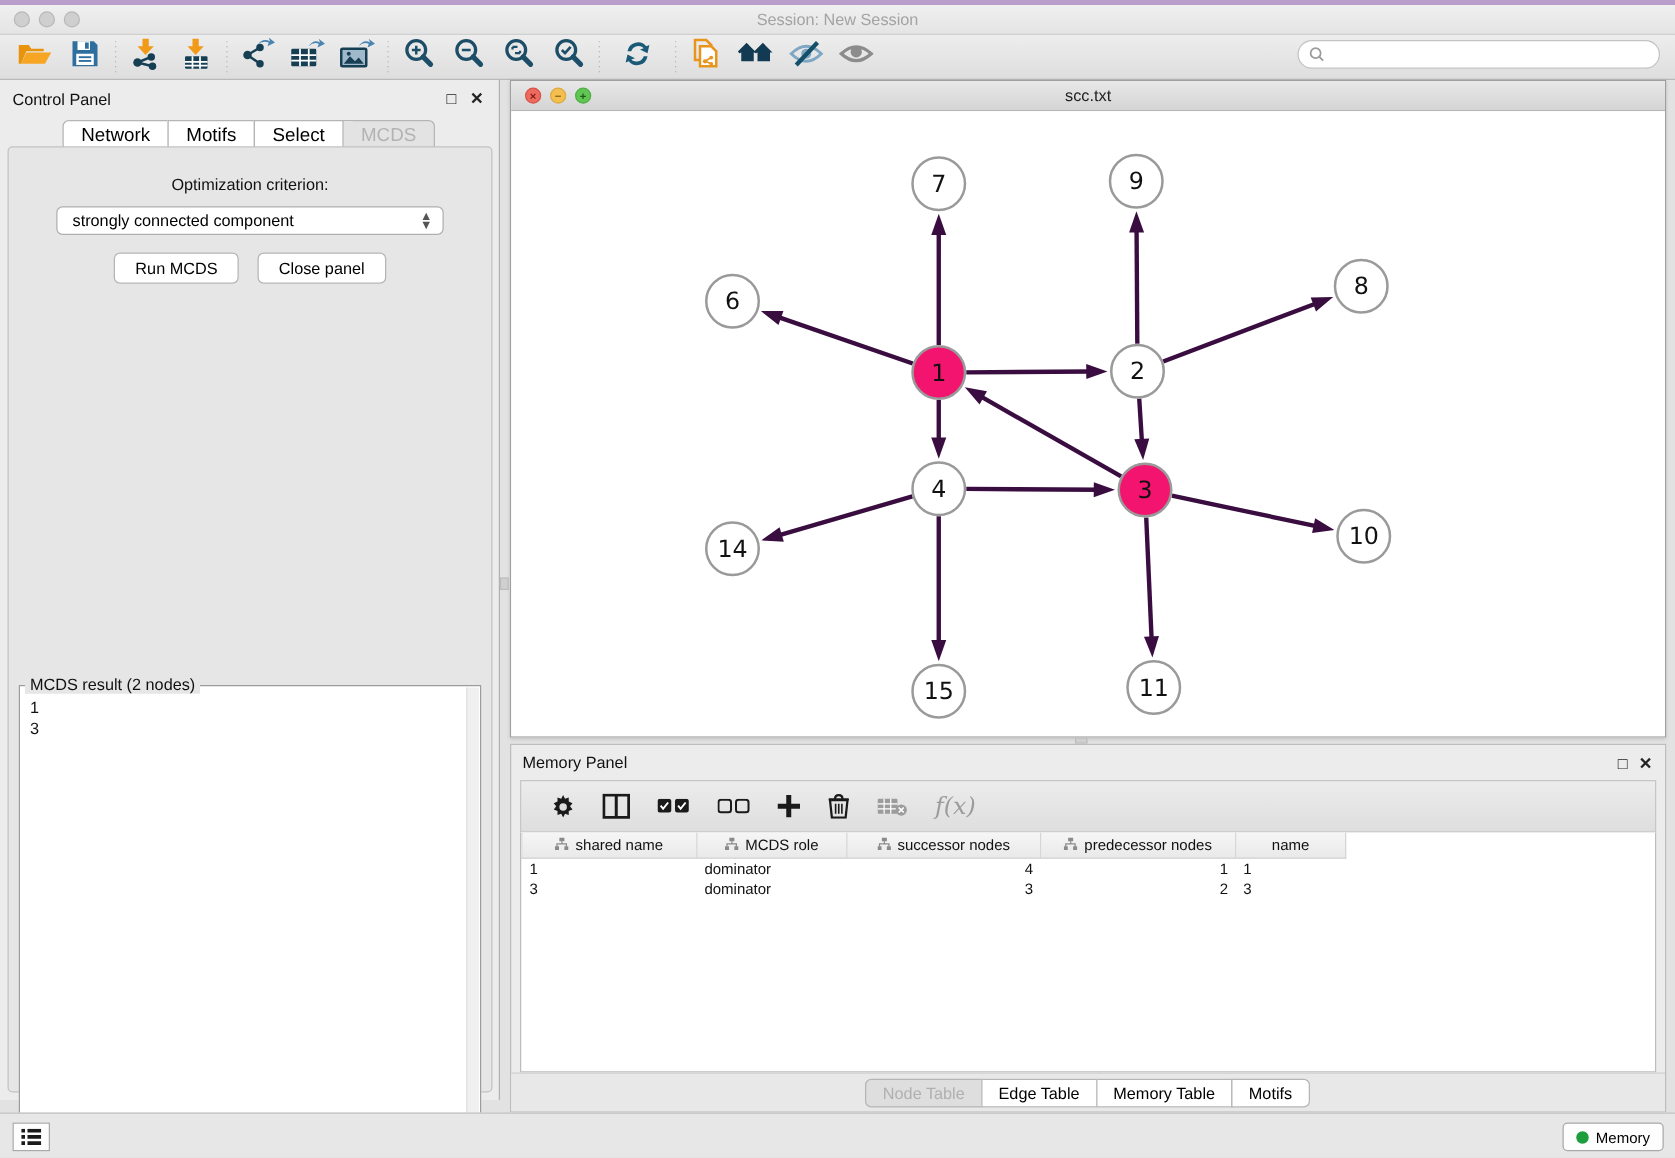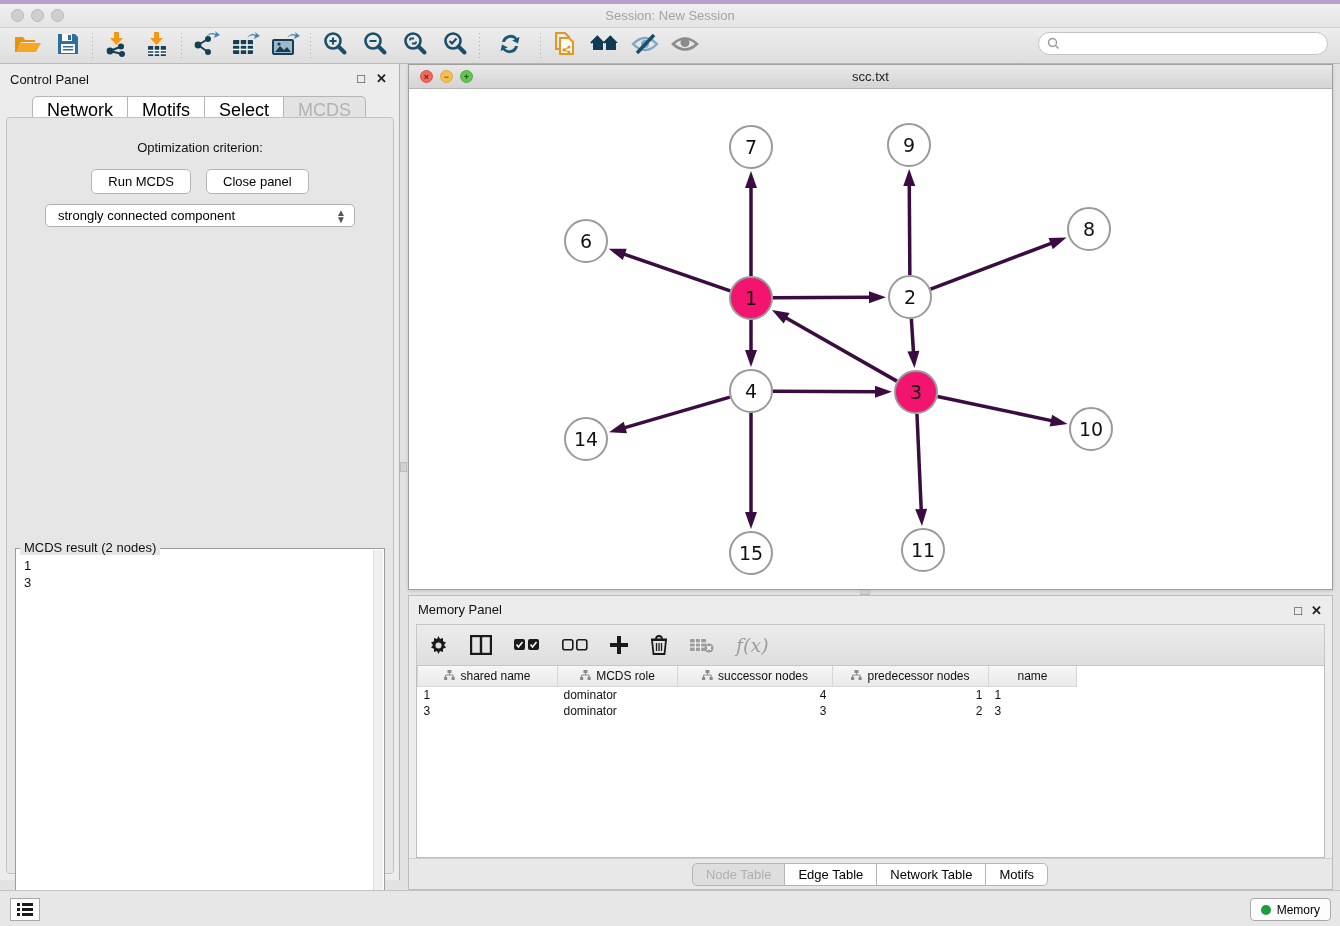--- a/index.html
+++ b/index.html
@@ -28,21 +28,21 @@
     display:flex; align-items:center; padding:0 8px; }
   #search-wrap svg { margin-right:5px; }
 
   
   #control-panel { position:absolute; top:64px; left:0; width:400px; height:816px;
     background:#ececec; border-right:1px solid #b2b2b2; }
   #cp-header { position:relative; height:30px; }
   #cp-title { position:absolute; left:10px; top:8px; font-size:13px; color:#111; }
   .panel-ctl { position:absolute; top:7px; font-size:13px; color:#222; cursor:default; }
   #cp-tabs { position:absolute; top:32px; left:0; width:100%; display:flex; justify-content:center; }
-  .cp-tab { font-size:18px; padding:3px 14px; border:1px solid #b5b5b5; background:#fff;
+  .cp-tab { font-size:15px; padding:3px 14px; border:1px solid #b5b5b5; background:#fff;
     margin-left:-1px; color:#000; }
   .cp-tab:first-child { border-top-left-radius:5px; border-bottom-left-radius:5px; }
   .cp-tab:last-child { border-top-right-radius:5px; border-bottom-right-radius:5px;text-align:right; }
   .cp-tab.active { background:#e3e3e3; color:#b3b3b3; border-bottom-color:#e3e3e3; }
   #cp-body { position:absolute; top:53px; left:6px; width:388px; height:757px;
     background:#e6e6e6; border:1px solid #c2c2c2; border-radius:4px; }
   #opt-label { margin-top:22px; text-align:center; font-size:13px; color:#111; }
   #opt-select { margin:10px auto 0; width:310px; height:23px; background:#fff;
     border:1px solid #b0b0b0; border-radius:5px; display:flex; align-items:center;
     padding:0 8px 0 12px; font-size:13px; }
@@ -74,21 +74,21 @@
   .tl-green { background:#61c554; border:1px solid #4fae45; color:#1d5c14; }
   #net-canvas { position:relative; width:923px; height:500px; background:#fff; }
 
   
   #table-panel { position:absolute; left:408px; top:595px; width:925px; height:295px;
     background:#ececec; border:1px solid #bdbdbd; }
   #tp-header { position:relative; height:26px; }
   #tp-title { position:absolute; left:9px; top:6px; font-size:13px; color:#111; }
   #tp-toolbar { position:absolute; top:28px; left:7px; width:909px; height:42px;
     background:linear-gradient(#ececec,#dedede); border:1px solid #c6c6c6;
-    display:flex; align-items:center; padding-left:12px; gap:22px; }
+    display:flex; align-items:center; padding-left:24px; gap:22px; }
   .tp-icon { font-size:20px; color:#1a1a1a; display:flex; align-items:center; }
   .tp-icon.disabled { color:#9c9c9c; }
   #fx-label { font-size:19px; color:#9c9c9c; font-style:italic; font-family:"DejaVu Serif", serif; }
   #tp-tablebox { position:absolute; top:70px; left:7px; width:909px; height:192px;
     background:#fff; border:1px solid #bdbdbd; border-top:none; overflow:hidden; }
   #tp-grid { border-collapse:collapse; font-size:12px; }
   #tp-grid th { background:linear-gradient(#f6f6f6,#e9e9e9); border:1px solid #d6d6d6;
     border-top:none; font-weight:normal; color:#111; height:20px; padding:0 4px;
     text-align:center; white-space:nowrap; }
   #tp-grid td { padding:1px 6px; height:16px; color:#111; white-space:nowrap; }
@@ -310,28 +310,28 @@
       <span class="panel-ctl" style="right:12px;font-weight:bold">✕</span>
     </div>
     <div id="cp-tabs">
         <div class="cp-tab">Network</div>
         <div class="cp-tab">Motifs</div>
         <div class="cp-tab">Select</div>
         <div class="cp-tab active">MCDS</div>
       </div>
     <div id="cp-body">
       <div id="opt-label">Optimization criterion:</div>
-      <div id="cp-buttons">
-        <button class="aqua-btn">Run MCDS</button>
-        <button class="aqua-btn">Close panel</button>
-      </div>
       <div id="opt-select">
         <span>strongly connected component</span>
         <span class="grow"></span>
         <span class="stepper">▲<br>▼</span>
+      </div>
+      <div id="cp-buttons">
+        <button class="aqua-btn">Run MCDS</button>
+        <button class="aqua-btn">Close panel</button>
       </div>
       <div id="result-box">
         <span id="result-legend">MCDS result (2 nodes)</span>
         <div id="result-lines">
             <div>1</div>
             <div>3</div>
           </div>
         <div id="result-scroll"></div>
       </div>
     </div>
@@ -510,21 +510,21 @@
               <td style="text-align: right;">3</td>
               <td style="text-align: right;">2</td>
               <td style="text-align: left;">3</td>
             </tr>
           </tbody>
       </table>
     </div>
     <div id="tp-bottombar">
         <div class="tp-tab active">Node Table</div>
         <div class="tp-tab">Edge Table</div>
-        <div class="tp-tab">Network Table</div>
+        <div class="tp-tab">Memory Table</div>
         <div class="tp-tab">Motifs</div>
       </div>
   </div>
 
   <div id="statusbar">
     <div id="list-btn">
       <svg width="16" height="13" viewBox="0 0 16 13">
           <g fill="#1a1a1a">
             <rect x="0" y="0" width="3" height="3"></rect>
             <rect x="5" y="0" width="11" height="3"></rect>

